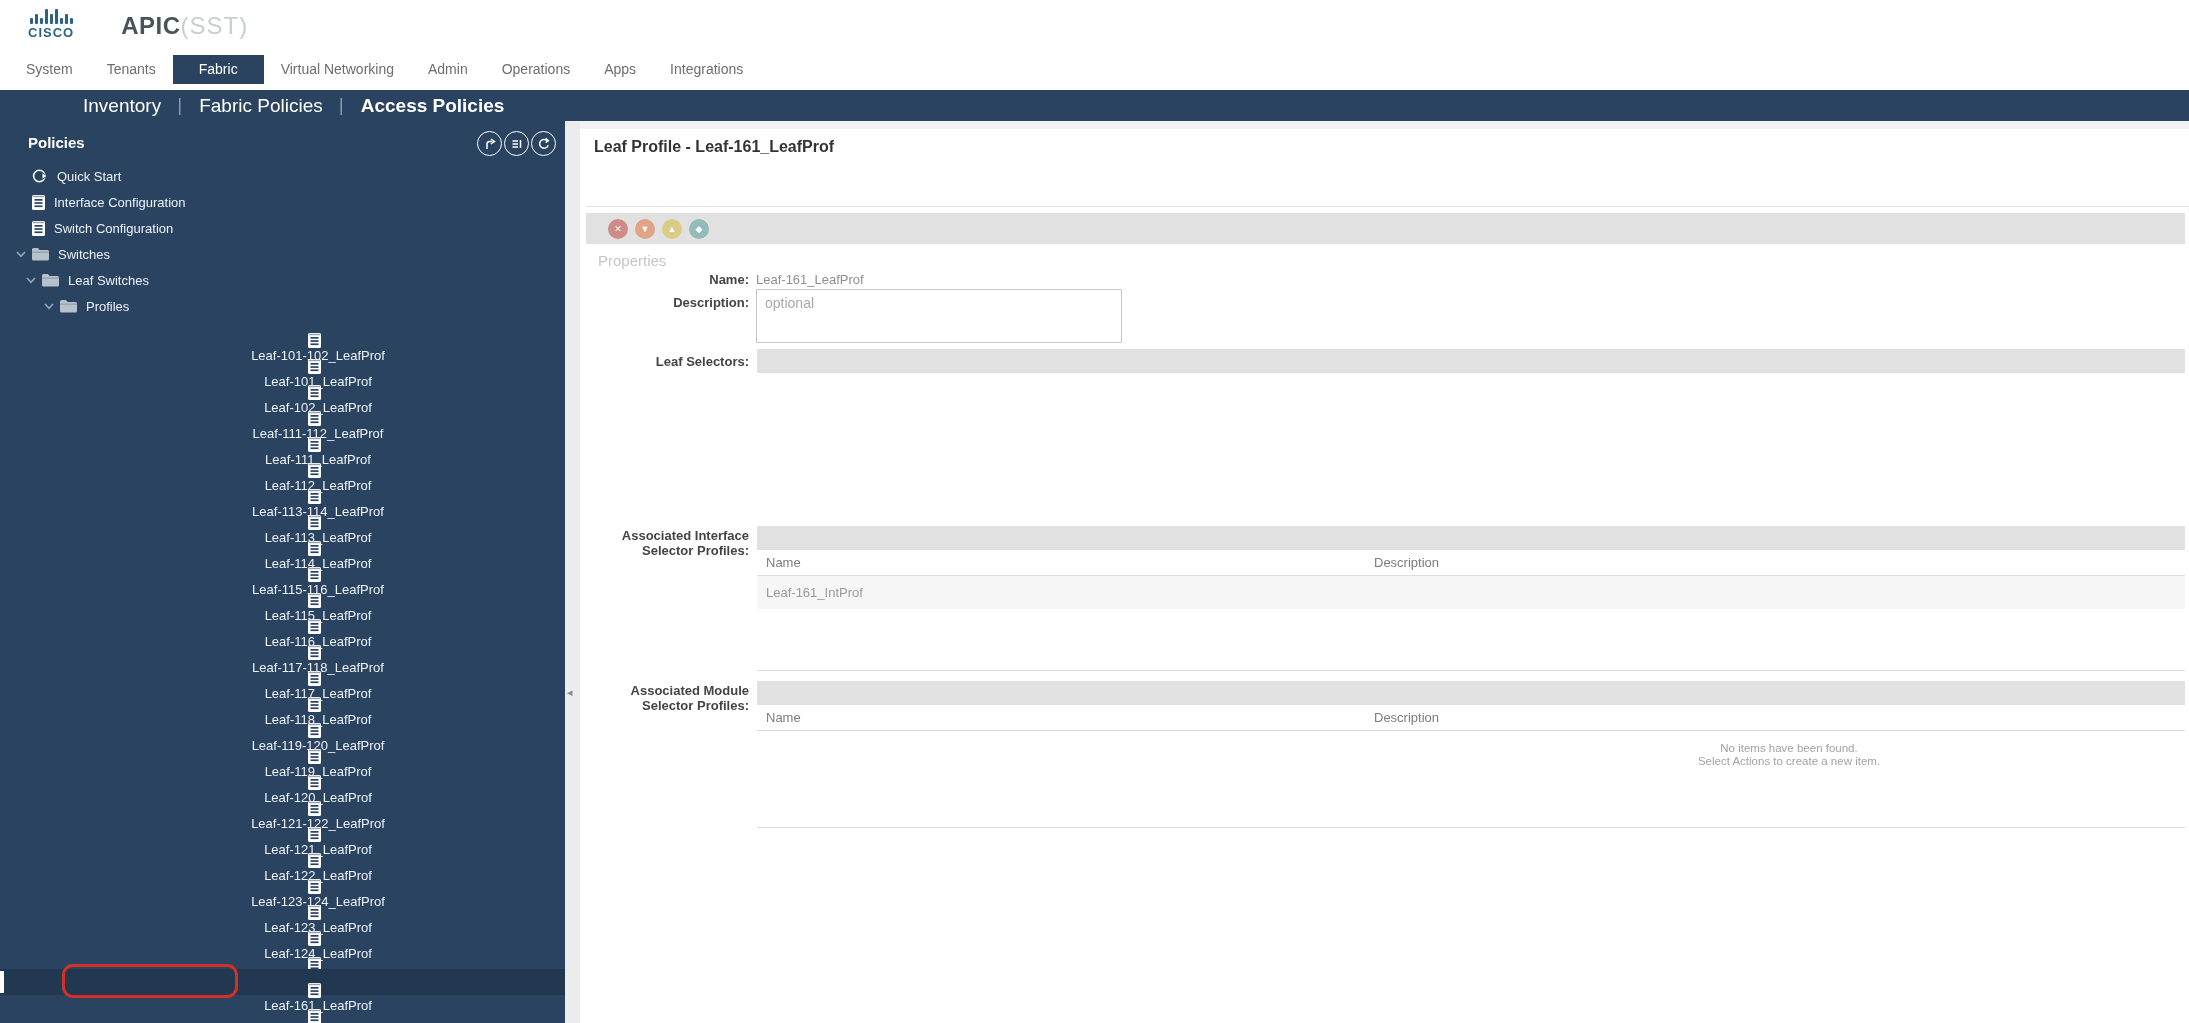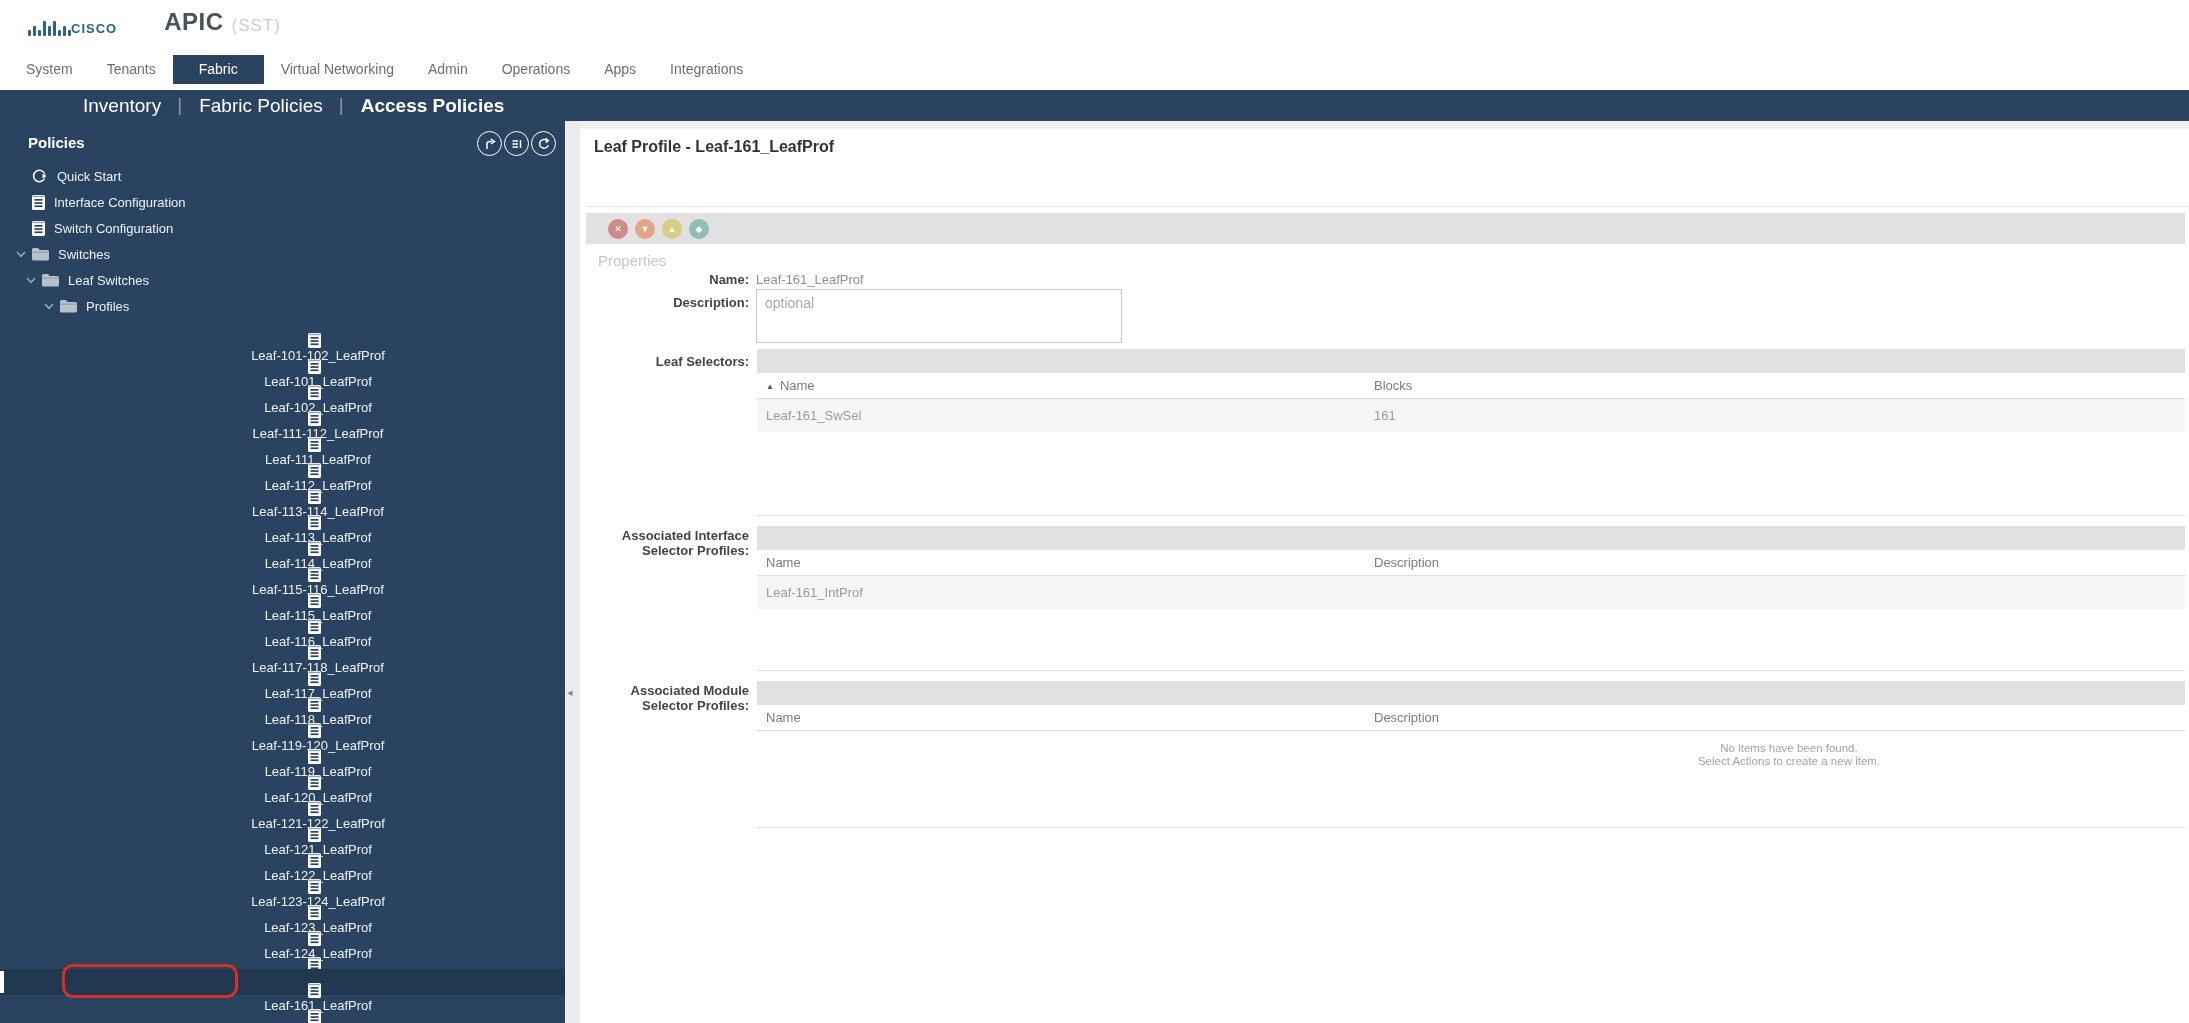--- a/index.html
+++ b/index.html
@@ -3,26 +3,26 @@
 <meta charset="utf-8">
 <style>
   * { margin:0; padding:0; box-sizing:border-box; }
   html,body { width:2189px; height:1023px; overflow:hidden; background:#fff;
     font-family:"Liberation Sans", sans-serif; }
   #app { position:relative; width:2189px; height:1023px; }
 
   
   .topbar { position:absolute; left:0; top:0; width:100%; height:90px; background:#fff; }
   .brand { position:absolute; left:28px; top:8px; display:flex; align-items:flex-end; }
-  .cisco-logo { display:flex; flex-direction:row; align-items:center; color:#2a6385; }
+  .cisco-logo { display:flex; flex-direction:column; align-items:center; color:#2a6385; }
   .cisco-bars { display:flex; align-items:flex-end; gap:2px; height:16px; }
   .cisco-bars i { display:block; width:3px; background:#2a6385; border-radius:1px; }
   .cisco-word { font-size:13px; font-weight:bold; letter-spacing:1px; margin-top:1px; }
   .app-title { font-size:24px; font-weight:bold; color:#49535c; margin-left:47px; letter-spacing:.5px; }
-  .app-suffix { font-size:17px; color:#c9ced2; margin-left:8px; letter-spacing:1px; }
+  .app-suffix { font-size:24px; color:#c9ced2; letter-spacing:1px; }
 
   
   .nav-tabs { position:absolute; left:9px; top:55px; height:29px; display:flex; align-items:stretch; }
   .nav-tab { padding:0 17px; line-height:29px; font-size:14px; color:#6e6e6e; cursor:pointer; white-space:nowrap; }
   .nav-tab.active { background:#2a4361; color:#fff; padding:0 26px; }
 
   
   .subnav { position:absolute; left:0; top:90px; width:100%; height:31px; background:#2a4361;
     display:flex; align-items:center; padding-left:64px; }
   .subnav-item { font-size:19px; color:#fff; padding:0 19px; cursor:pointer; position:relative; white-space:nowrap; }
@@ -751,32 +751,20 @@
     <div class="props-label">Properties</div>
 
     <div class="field-label" style="left:0; top:151px;">Name:</div>
     <div class="field-value" style="top:151px;">Leaf-161_LeafProf</div>
 
     <div class="field-label" style="left:0; top:174px;">Description:</div>
     <textarea class="desc-area" placeholder="optional" style=""></textarea>
 
     <div class="section-label" style="left:0; top:233px;">Leaf Selectors:</div>
     <div class="section-bar" style="top:228px;"></div>
-    <div class="tbl" style="top:252px; height:143px;">
-      <div class="tbl-head">
-        <span class="th col1"><span class="sort-ico">▲</span><span>Name</span></span>
-        <span class="th col2">Blocks</span>
-
-      </div>
-      <div class="tbl-row">
-        <span class="td col1">Leaf-161_SwSel</span>
-        <span class="td col2">161</span>
-
-      </div>
-    </div>
 
     <div class="section-label" style="left:0; top:407px;">
       <span>Associated Interface</span><br>
       <span>Selector Profiles:</span>
     </div>
     <div class="section-bar" style="top:405px;"></div>
     <div class="tbl" style="top:429px; height:121px;">
       <div class="tbl-head">
         <span class="th col1">Name</span>
         <span class="th col2">Description</span>

